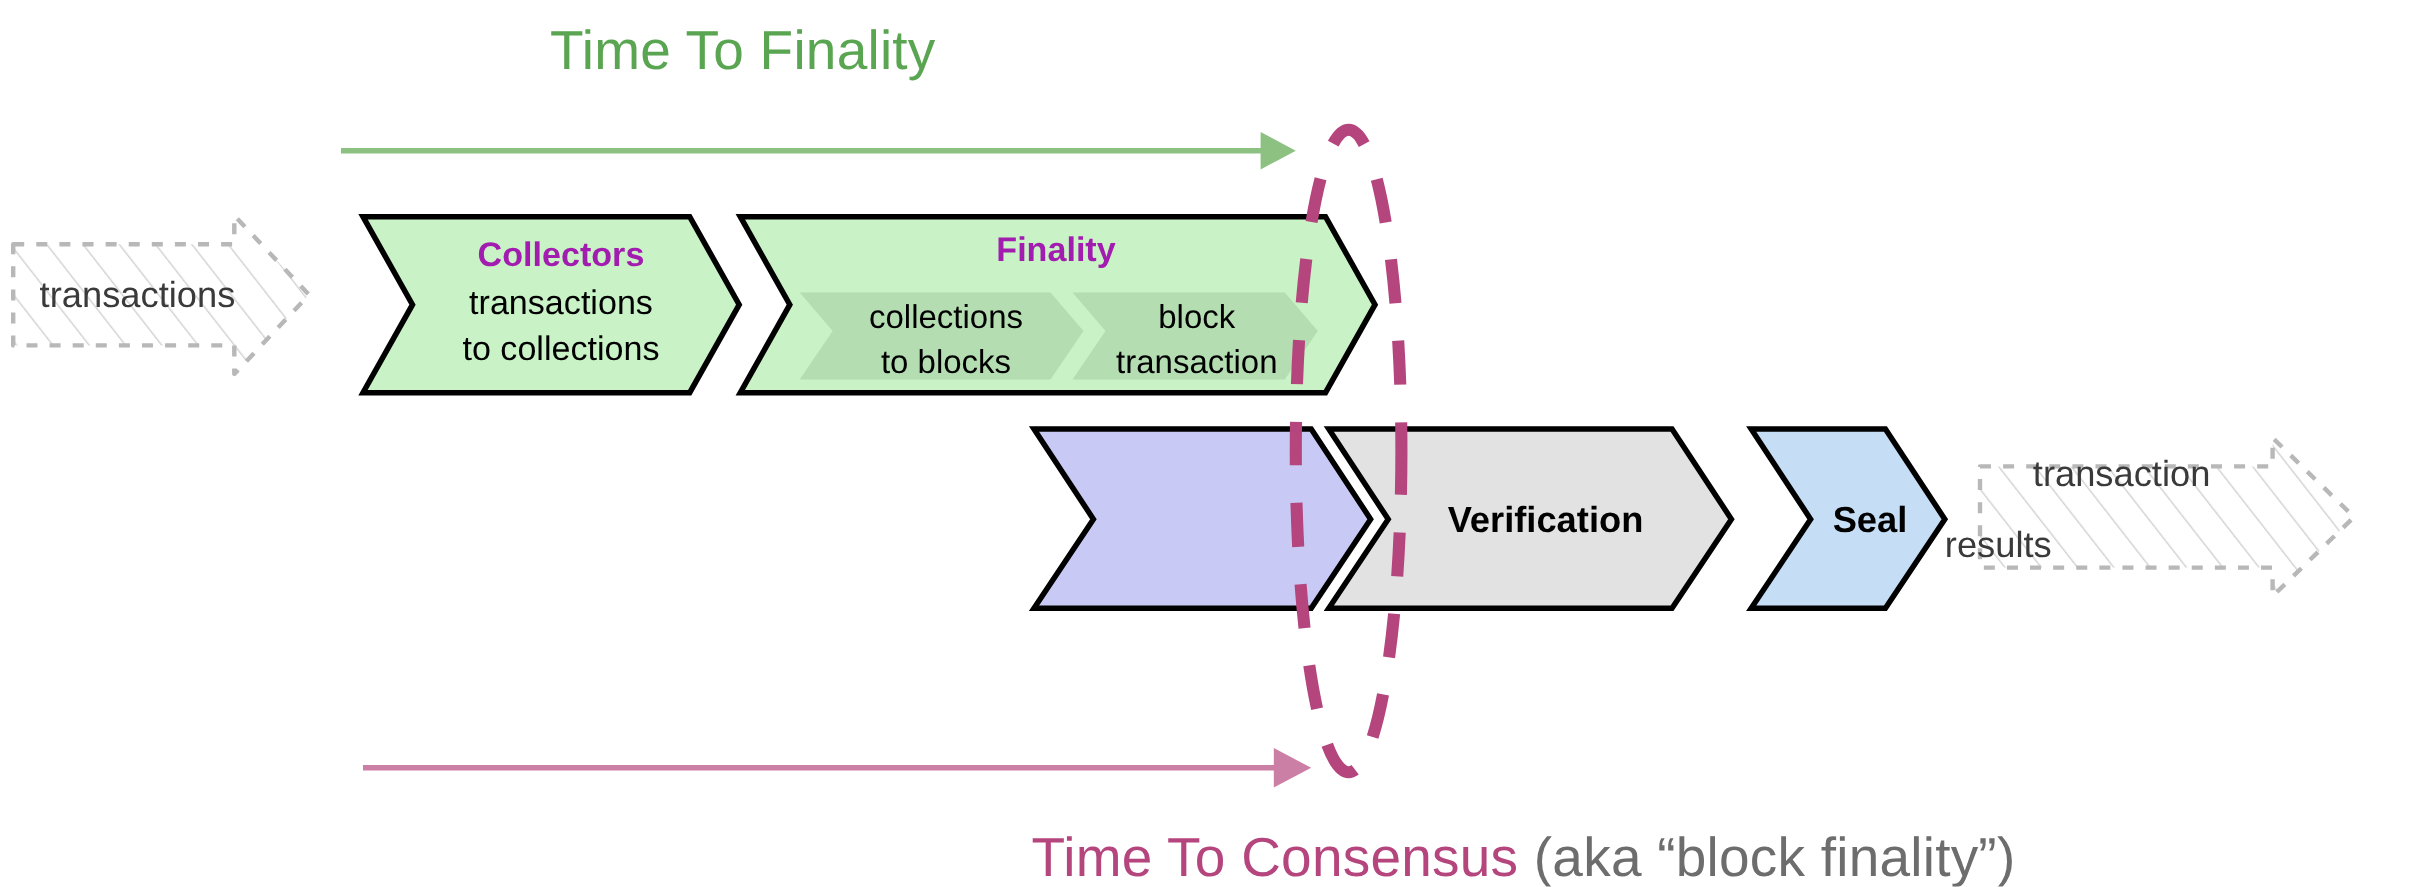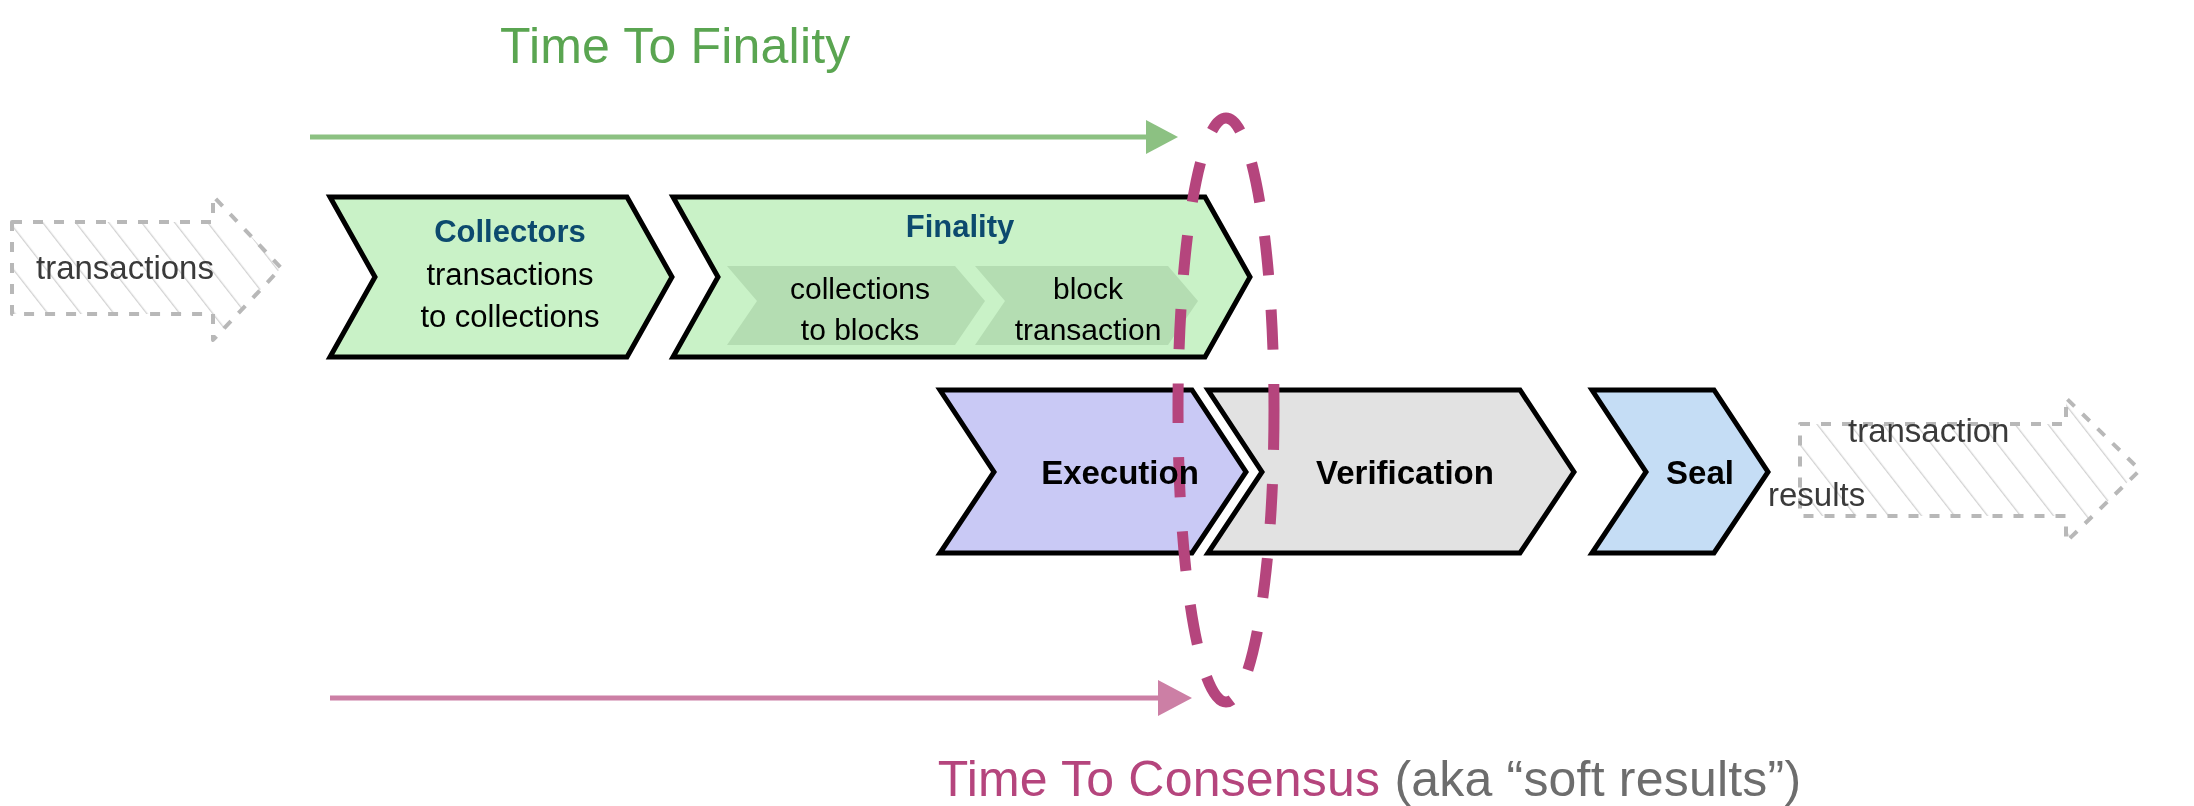--- a/index.html
+++ b/index.html
@@ -43,21 +43,21 @@
     letter-spacing: 0.2px;
   }
   .title-gray {
     color: #6d6d6d;
     font-size: 50px;
     letter-spacing: 0.2px;
   }
   .stage-head {
     font-size: 31px;
     font-weight: bold;
-    color: #0c4a6e;
+    color: #a21caf;
     text-align: center;
   }
   .stage-sub {
     font-size: 31px;
     font-weight: normal;
     color: #000000;
     text-align: center;
   }
   .inner-sub {
     font-size: 30px;
@@ -145,24 +145,23 @@
   <div class="lbl stage-sub" style="left:380px; top:300px; width:260px;">to collections</div>
 
   <div class="lbl stage-head" style="left:810px; top:210px; width:300px;">Finality</div>
 
   <div class="lbl inner-sub" style="left:750px; top:272px; width:220px;">collections</div>
   <div class="lbl inner-sub" style="left:750px; top:313px; width:220px;">to blocks</div>
 
   <div class="lbl inner-sub" style="left:982px; top:272px; width:212px;">block</div>
   <div class="lbl inner-sub" style="left:982px; top:313px; width:212px;">transaction</div>
 
-  <div class="lbl big-head" style="left:1010px; top:455px; width:220px;">Execution</div>
   <div class="lbl big-head" style="left:1280px; top:455px; width:250px;">Verification</div>
   <div class="lbl big-head" style="left:1650px; top:455px; width:100px;">Seal</div>
 
   <div class="lbl ghost-text" style="left:1848px; top:413px; width:260px;">transaction</div>
   <div class="lbl ghost-text" style="left:1768px; top:477px; width:260px;">results</div>
 
   <div class="lbl" style="left:920px; top:733px;">
-    <span class="title-magenta">Time To Consensus</span><span class="title-gray"> </span><span class="title-gray">(aka “soft results”)</span>
+    <span class="title-magenta">Time To Consensus</span><span class="title-gray"> </span><span class="title-gray">(aka “block finality”)</span>
   </div>
 
 </div>
 
 </body></html>

